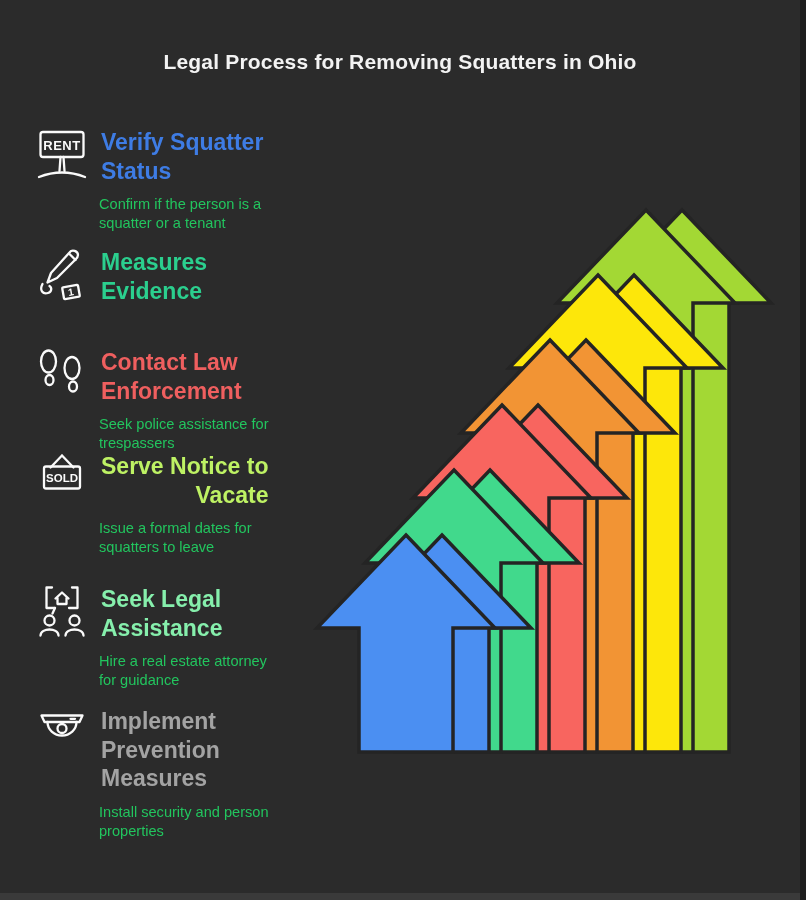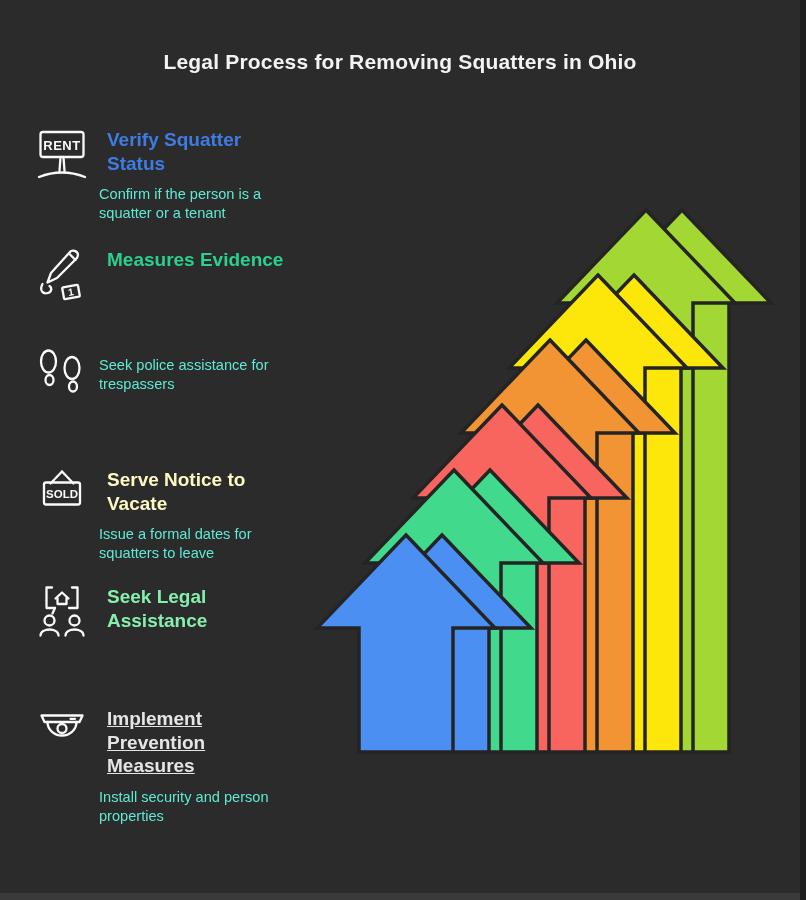--- a/index.html
+++ b/index.html
@@ -14,25 +14,25 @@
     font-size:21px; font-weight:700; color:#f3f3f3; letter-spacing:.2px;
   }
   .arrows-svg{position:absolute; left:0; top:0; width:806px; height:900px;}
   .step{
     position:absolute; left:36px; width:270px;
     display:flex; align-items:flex-start; gap:11px;
   }
   .step .icon{flex:0 0 52px; width:52px; display:block;}
   .step .icon svg{display:block;}
   .step h2{
-    margin:2px 0 0 8px; font-size:19px; line-height:1.24; font-weight:700;
+    margin:2px 0 0 2px; font-size:23px; line-height:1.24; font-weight:700;
     white-space:pre-line;
   }
   .step p{
-    margin:10px 0 0 0; font-size:14.6px; line-height:1.3; color:#5eead4;
+    margin:10px 0 0 0; font-size:14.6px; line-height:1.3; color:#22c55e;
     white-space:pre-line;
   }
   .bottom-bar{
     position:absolute; left:0; bottom:0; width:100%; height:7px; background:#3a3a3a;
   }
   .icon text{font-family:"Liberation Sans", sans-serif;}
 </style>
 </head>
 <body>
 
@@ -92,35 +92,37 @@
   <div class="step" style="top:346px">
     <span class="icon">
         <svg width="52" height="56" viewBox="0 0 52 56">
     <ellipse cx="12.5" cy="15.5" rx="7.5" ry="11" fill="none" stroke="#fafafa" stroke-width="2.3" stroke-linecap="round" stroke-linejoin="round"></ellipse>
     <ellipse cx="13.5" cy="34" rx="4" ry="5" fill="none" stroke="#fafafa" stroke-width="2.3" stroke-linecap="round" stroke-linejoin="round"></ellipse>
     <ellipse cx="36" cy="22" rx="7.5" ry="11" fill="none" stroke="#fafafa" stroke-width="2.3" stroke-linecap="round" stroke-linejoin="round"></ellipse>
     <ellipse cx="37" cy="40.5" rx="4" ry="5" fill="none" stroke="#fafafa" stroke-width="2.3" stroke-linecap="round" stroke-linejoin="round"></ellipse>
         </svg>
       </span>
     <div class="txt">
+      <h2 style="color: rgb(239, 95, 95);">Contact Law
+Enforcement</h2>
       <p>Seek police assistance for
 trespassers</p>
     </div>
   </div>
 
-  <div class="step" style="top:466px">
+  <div class="step" style="top:450px">
     <span class="icon">
         <svg width="52" height="56" viewBox="0 0 52 56">
     <path d="M26 5.5 L14.5 17.5 M26 5.5 L37.5 17.5" fill="none" stroke="#fafafa" stroke-width="2.3" stroke-linecap="round" stroke-linejoin="round"></path>
     <rect x="8" y="16.5" width="36" height="22" rx="2" fill="none" stroke="#fafafa" stroke-width="2.3" stroke-linecap="round" stroke-linejoin="round"></rect>
     <text x="26" y="31.5" text-anchor="middle" font-size="11.5" font-weight="bold" fill="#fafafa">SOLD</text>
         </svg>
       </span>
     <div class="txt">
-      <h2 style="color: #fef9c3;">Serve Notice to
+      <h2 style="color: #bef264; text-align: right;">Serve Notice to
 Vacate</h2>
       <p>Issue a formal dates for
 squatters to leave</p>
     </div>
   </div>
 
   <div class="step" style="top:583px">
     <span class="icon">
         <svg width="52" height="56" viewBox="0 0 52 56">
     <path d="M16 4.5 H10.5 V25 H19 M36 4.5 H41.5 V25 H33" fill="none" stroke="#fafafa" stroke-width="2.3" stroke-linecap="round" stroke-linejoin="round"></path>
@@ -128,34 +130,36 @@
     <path d="M19 25 L16.5 30.5" fill="none" stroke="#fafafa" stroke-width="2.3" stroke-linecap="round" stroke-linejoin="round"></path>
     <circle cx="13.5" cy="37.5" r="5" fill="none" stroke="#fafafa" stroke-width="2.3" stroke-linecap="round" stroke-linejoin="round"></circle>
     <path d="M4.5 52.5 c0.5 -8 17.5 -8 18 0" fill="none" stroke="#fafafa" stroke-width="2.3" stroke-linecap="round" stroke-linejoin="round"></path>
     <circle cx="38.5" cy="37.5" r="5" fill="none" stroke="#fafafa" stroke-width="2.3" stroke-linecap="round" stroke-linejoin="round"></circle>
     <path d="M29.5 52.5 c0.5 -8 17.5 -8 18 0" fill="none" stroke="#fafafa" stroke-width="2.3" stroke-linecap="round" stroke-linejoin="round"></path>
         </svg>
       </span>
     <div class="txt">
       <h2 style="color: #86efac;">Seek Legal
 Assistance</h2>
+      <p>Hire a real estate attorney
+for guidance</p>
     </div>
   </div>
 
   <div class="step" style="top:705px">
     <span class="icon">
         <svg width="52" height="56" viewBox="0 0 52 56">
     <path d="M5.5 10.5 H46.5 L43.5 17 H8.5 Z" fill="none" stroke="#fafafa" stroke-width="2.3" stroke-linecap="round" stroke-linejoin="round"></path>
     <path d="M11.5 17 a14.5 13.5 0 0 0 29 0" fill="none" stroke="#fafafa" stroke-width="2.3" stroke-linecap="round" stroke-linejoin="round"></path>
     <circle cx="26" cy="23.5" r="4.5" fill="none" stroke="#fafafa" stroke-width="2.3" stroke-linecap="round" stroke-linejoin="round"></circle>
     <path d="M34.5 13.8 h4.5" fill="none" stroke="#fafafa" stroke-width="2.3" stroke-linecap="round" stroke-linejoin="round"></path>
         </svg>
       </span>
     <div class="txt">
-      <h2 style="color: #e5e5e5; text-decoration: underline;">Implement
+      <h2 style="color: #a3a3a3;">Implement
 Prevention
 Measures</h2>
       <p>Install security and person
 properties</p>
     </div>
   </div>
 
   <div class="bottom-bar"></div>
 </div>
 

